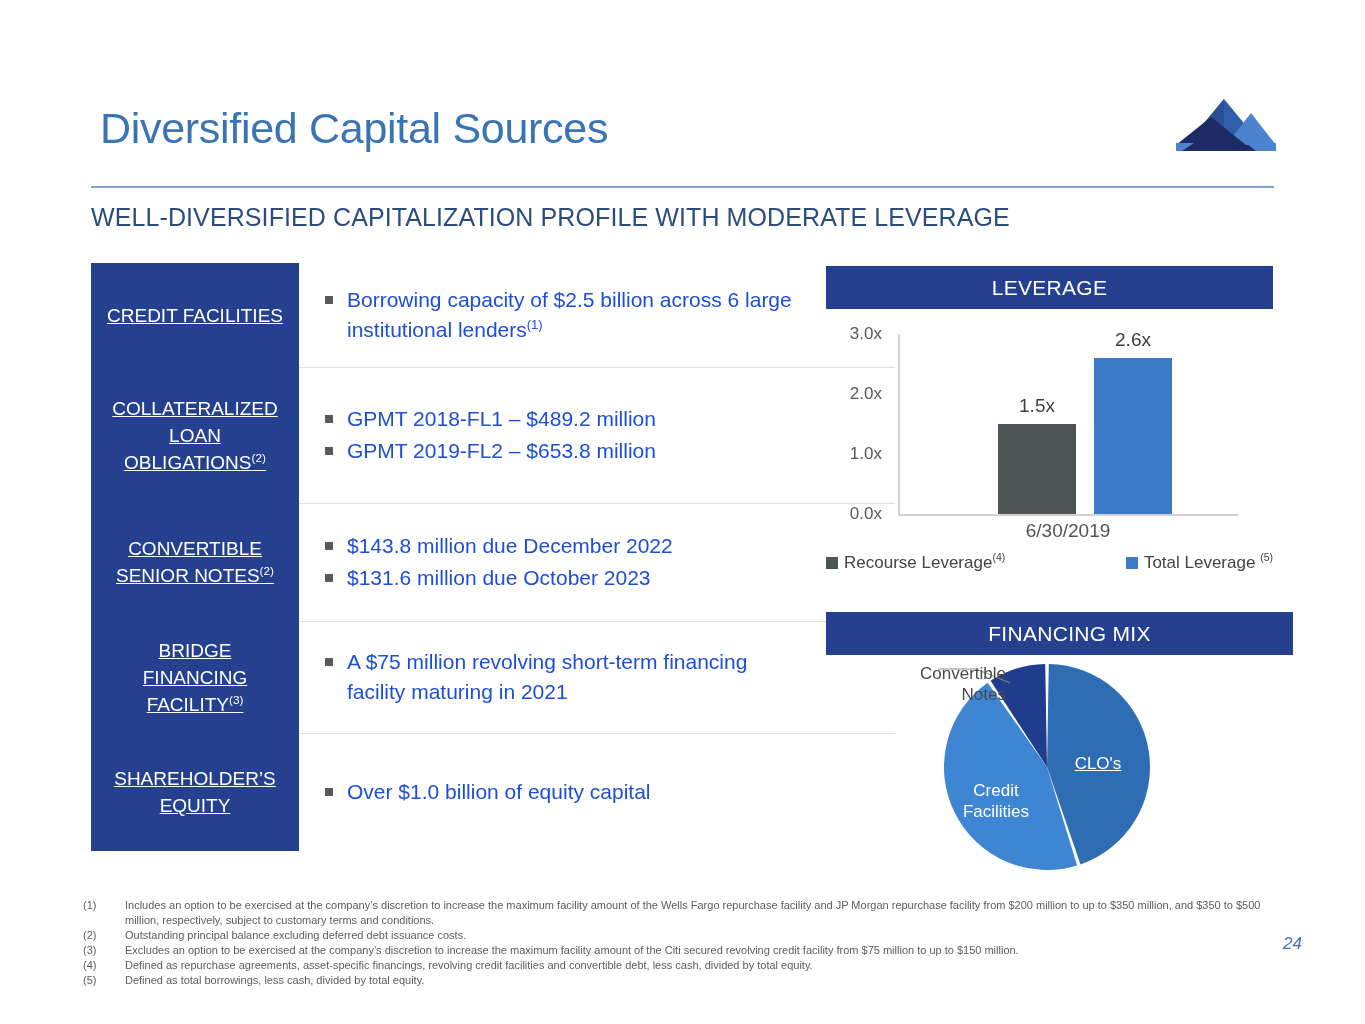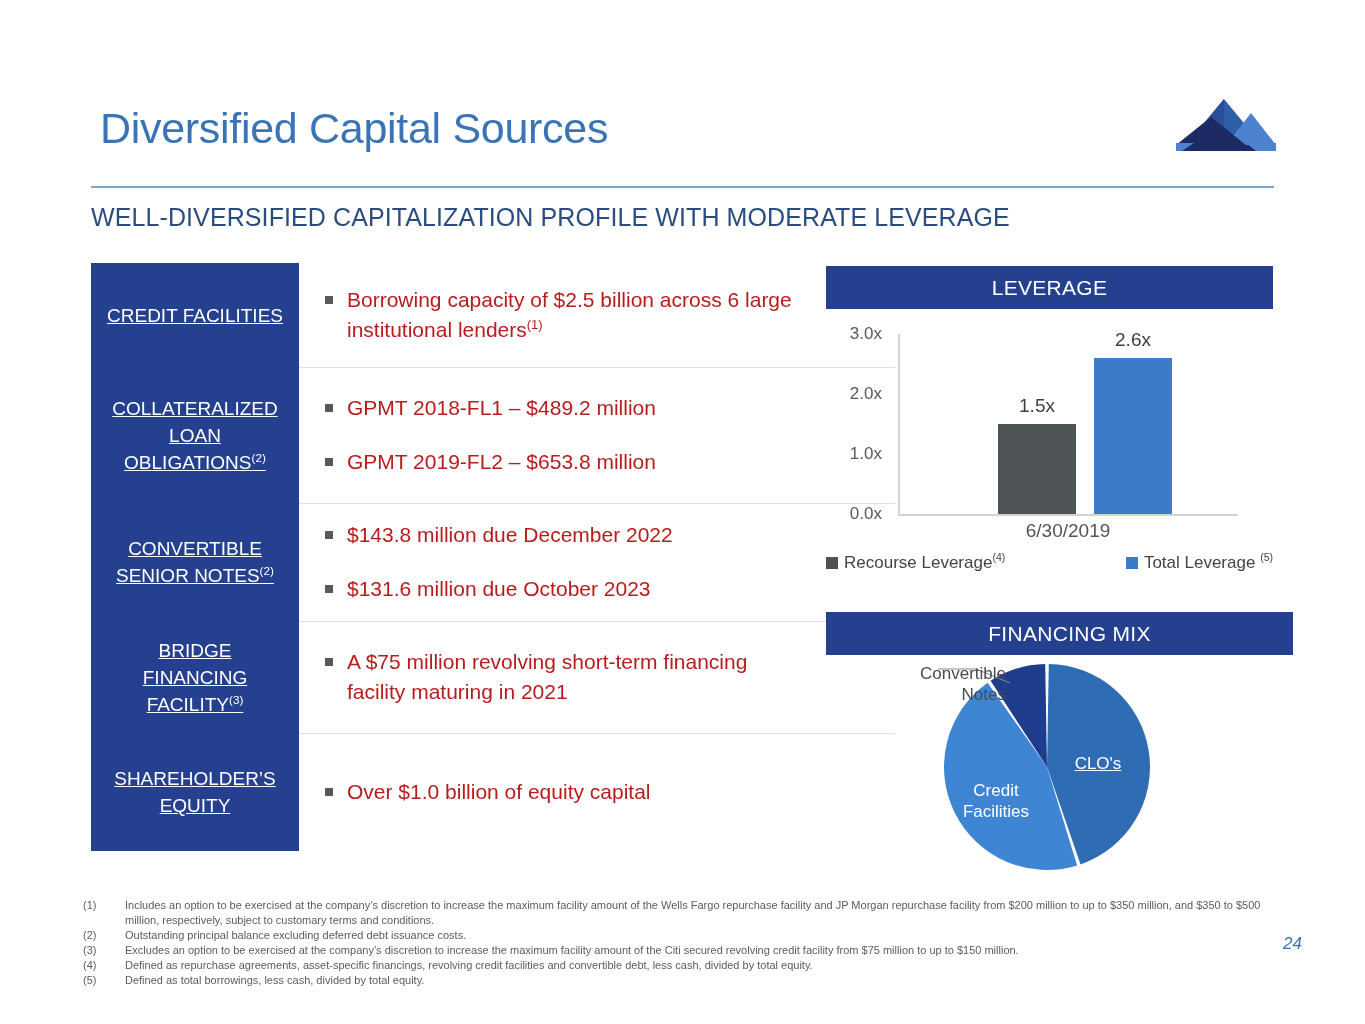--- a/index.html
+++ b/index.html
@@ -88,22 +88,22 @@
     padding: 0 10px 0 26px;
     display: flex;
     flex-direction: column;
     justify-content: center;
   }
   .bullet {
     display: flex;
     align-items: flex-start;
     font-size: 21px;
     line-height: 30px;
-    color: #b91c1c;
-    margin: 12px 0;
+    color: #1d4ed8;
+    margin: 1px 0;
   }
   .bullet-marker {
     flex: 0 0 auto;
     width: 8px;
     height: 8px;
     background: #595959;
     margin: 11px 14px 0 0;
   }
   .bullet-text { flex: 1 1 auto; }
   sup { font-size: 0.62em; vertical-align: super; line-height: 0; }

